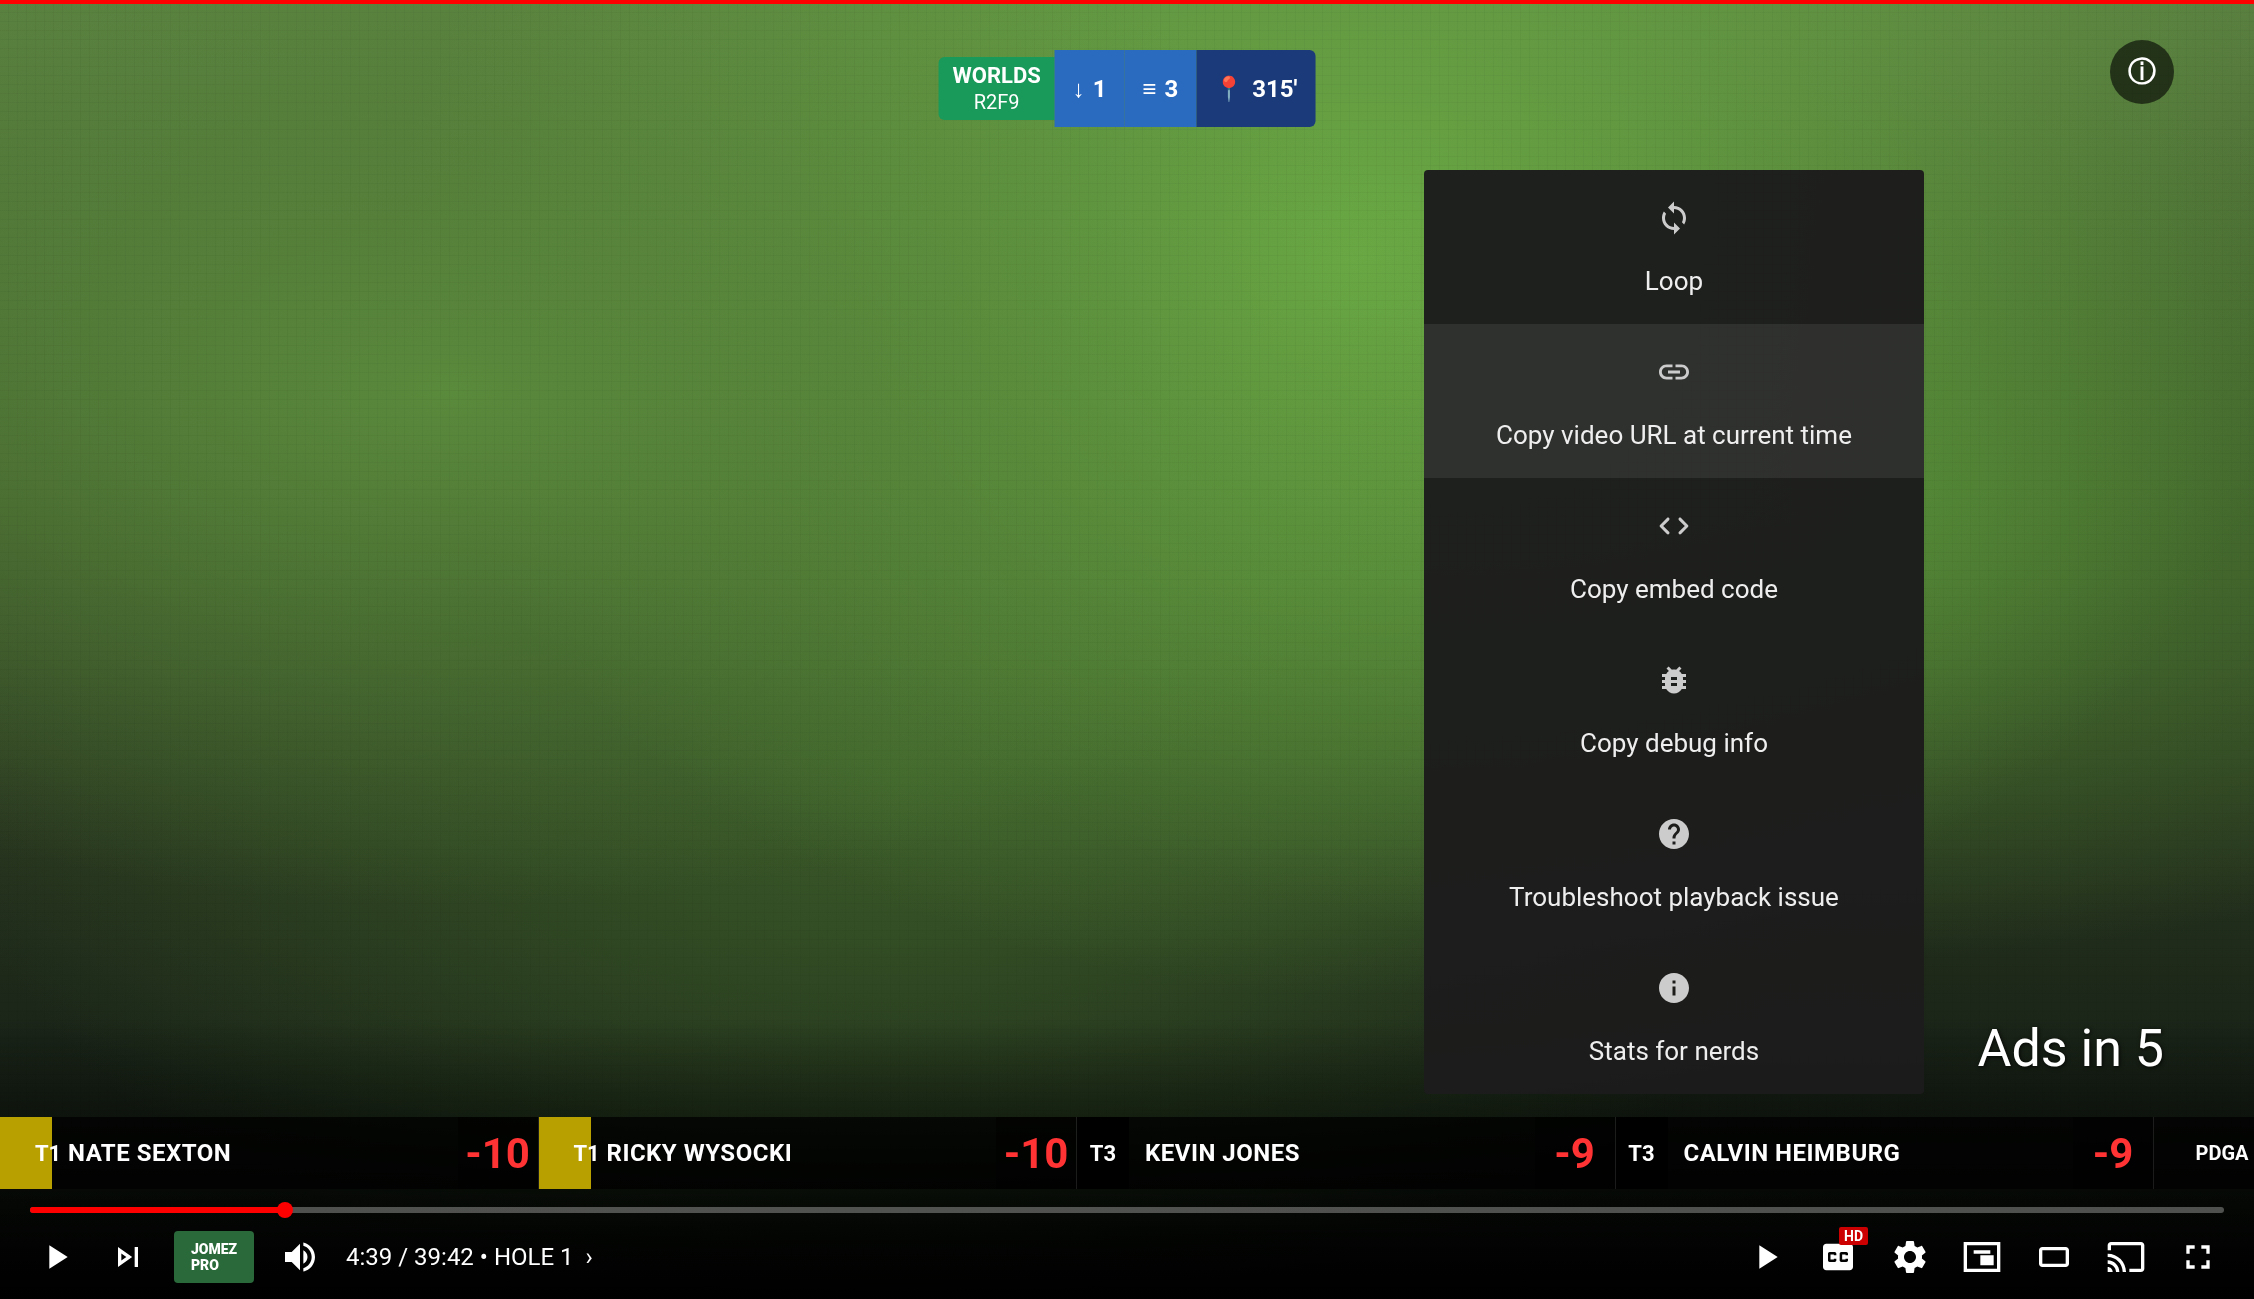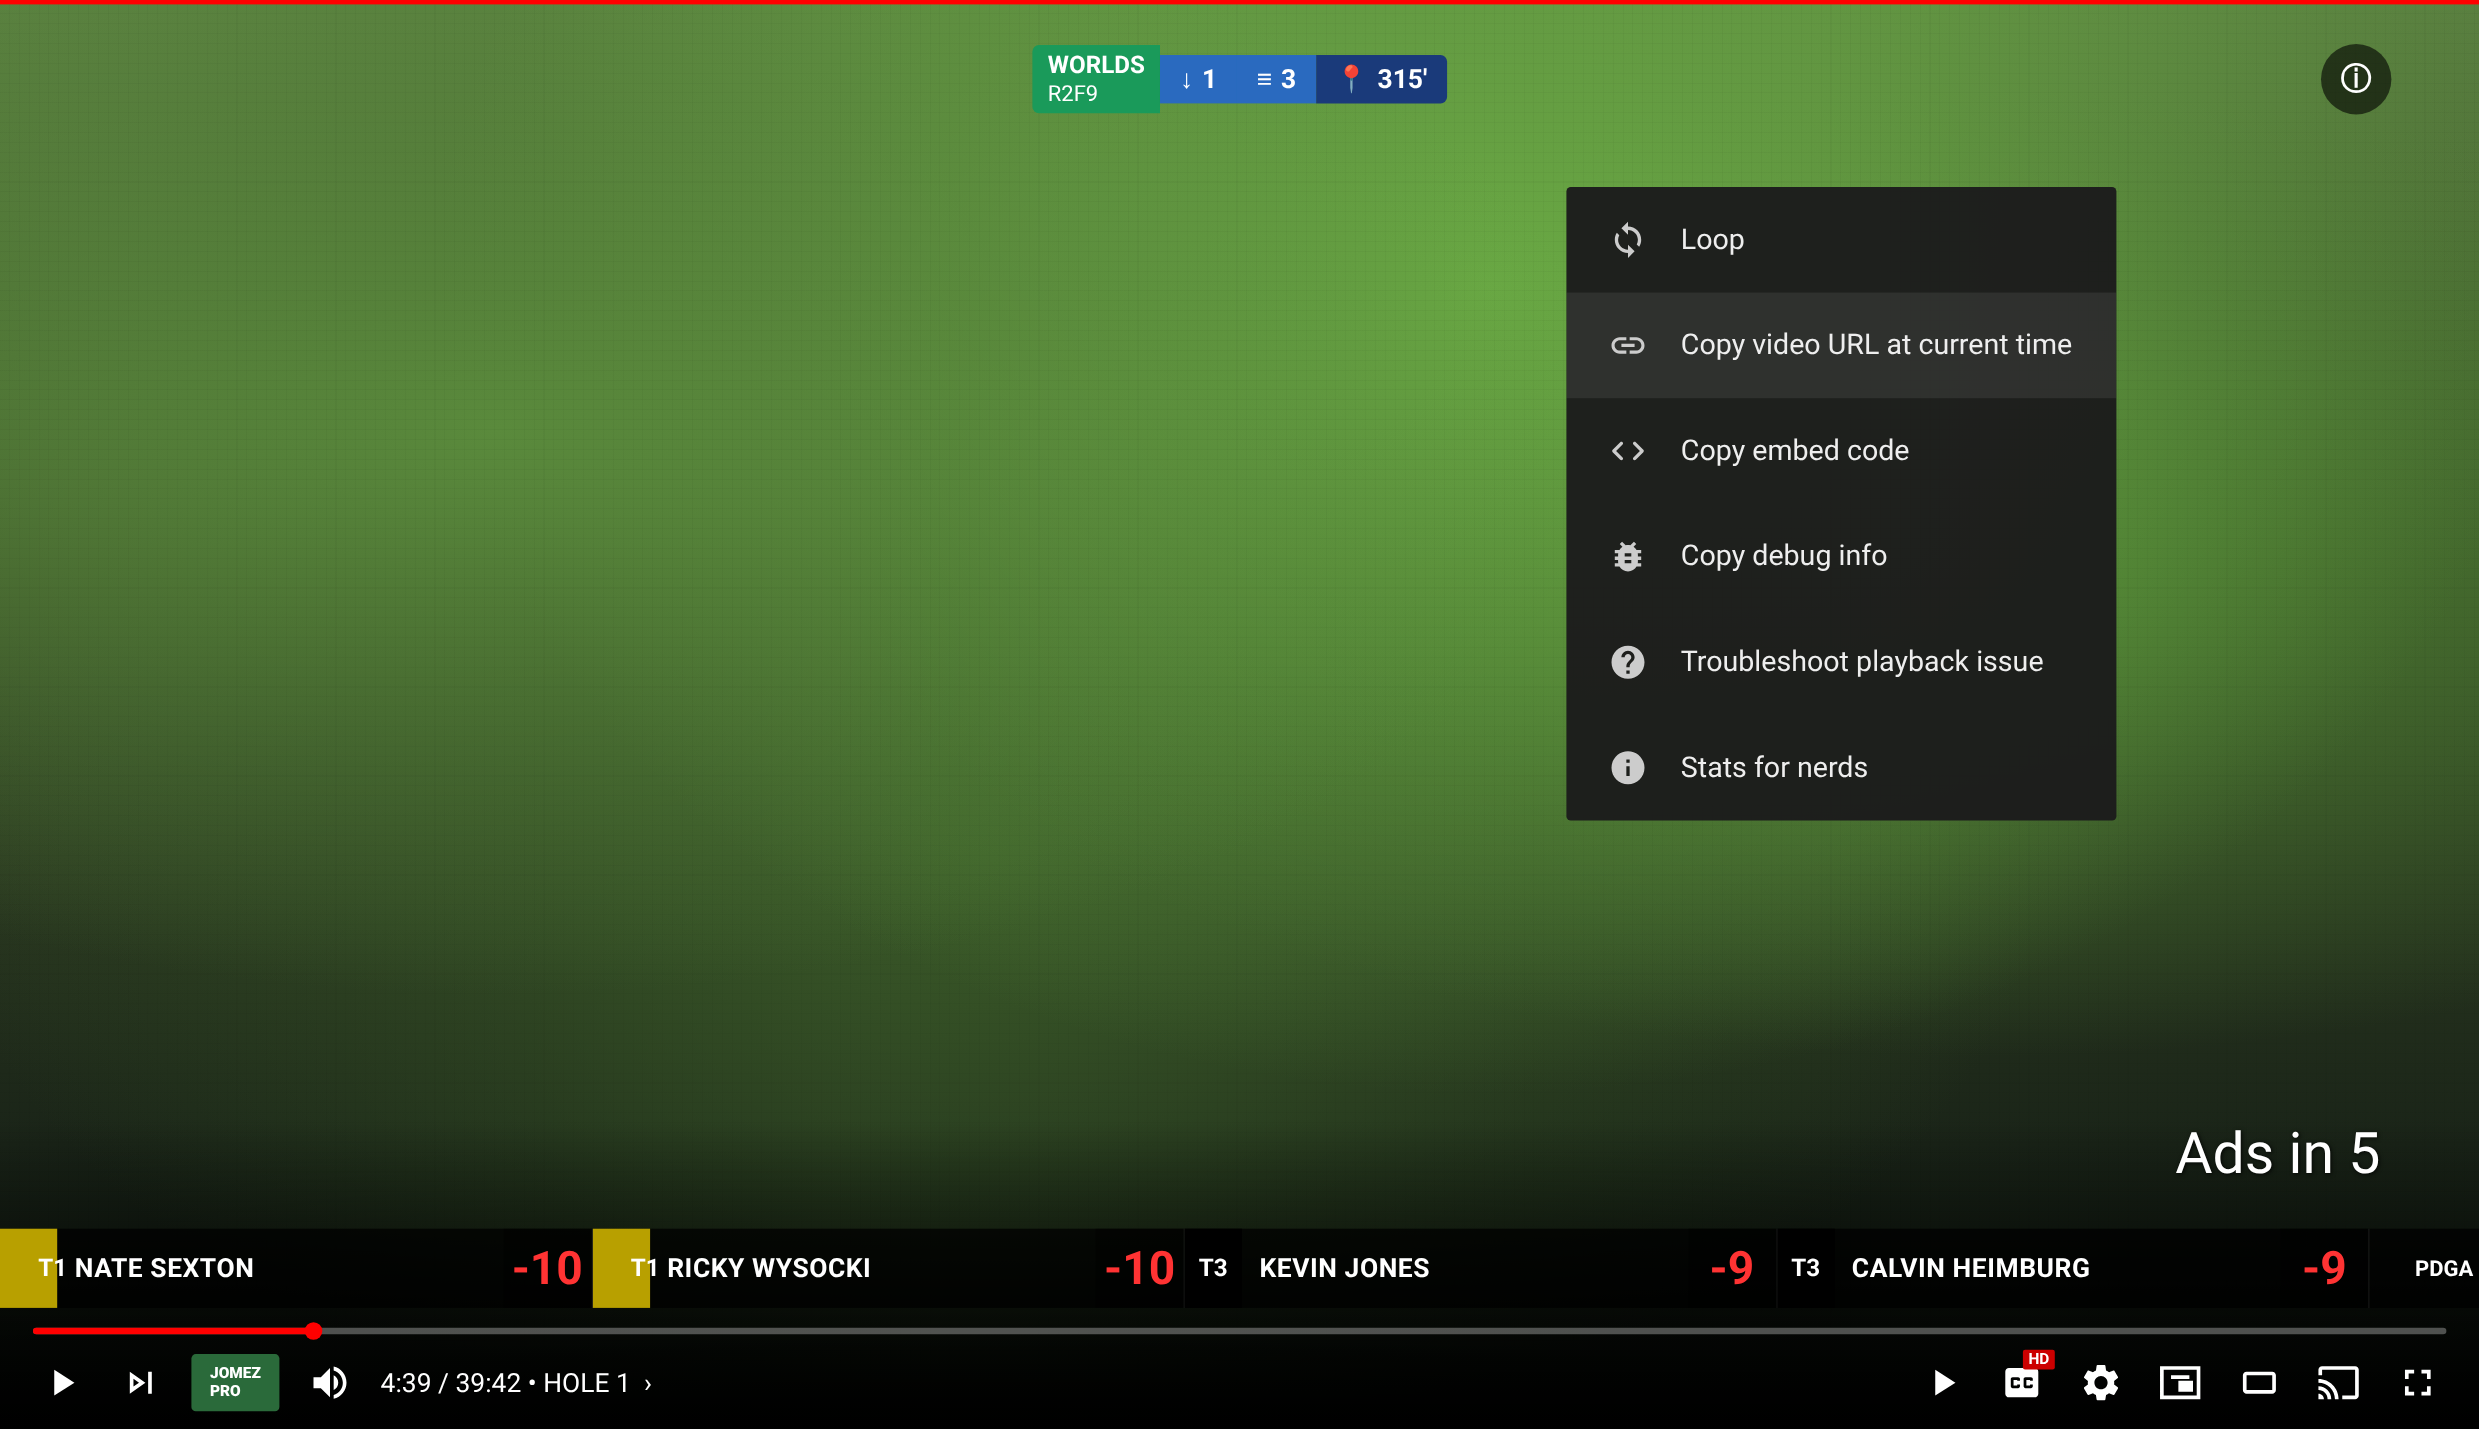--- a/index.html
+++ b/index.html
@@ -72,21 +72,22 @@
 
     
     .scoreboard {
       position: absolute;
       top: 50px;
       left: 50%;
       transform: translateX(-50%);
       display: flex;
       align-items: center;
       gap: 0;
-      height: 44px;
+      height: 77px;
+      text-align: center;
     }
 
     .score-worlds {
       background: #1a9a5a;
       color: white;
       padding: 6px 14px;
       font-size: 22px;
       font-weight: bold;
       line-height: 1.2;
       border-radius: 6px 0 0 6px;
@@ -131,20 +132,21 @@
 
     .menu-item {
       display: flex;
       align-items: center;
       gap: 28px;
       padding: 28px 36px;
       color: #eee;
       cursor: pointer;
       font-size: 26px;
       transition: background 0.1s;
+      flex-direction: column;
     }
 
     .menu-item.highlighted {
       background: rgba(255,255,255,0.08);
     }
 
     .menu-icon {
       width: 40px;
       height: 40px;
       display: flex;

